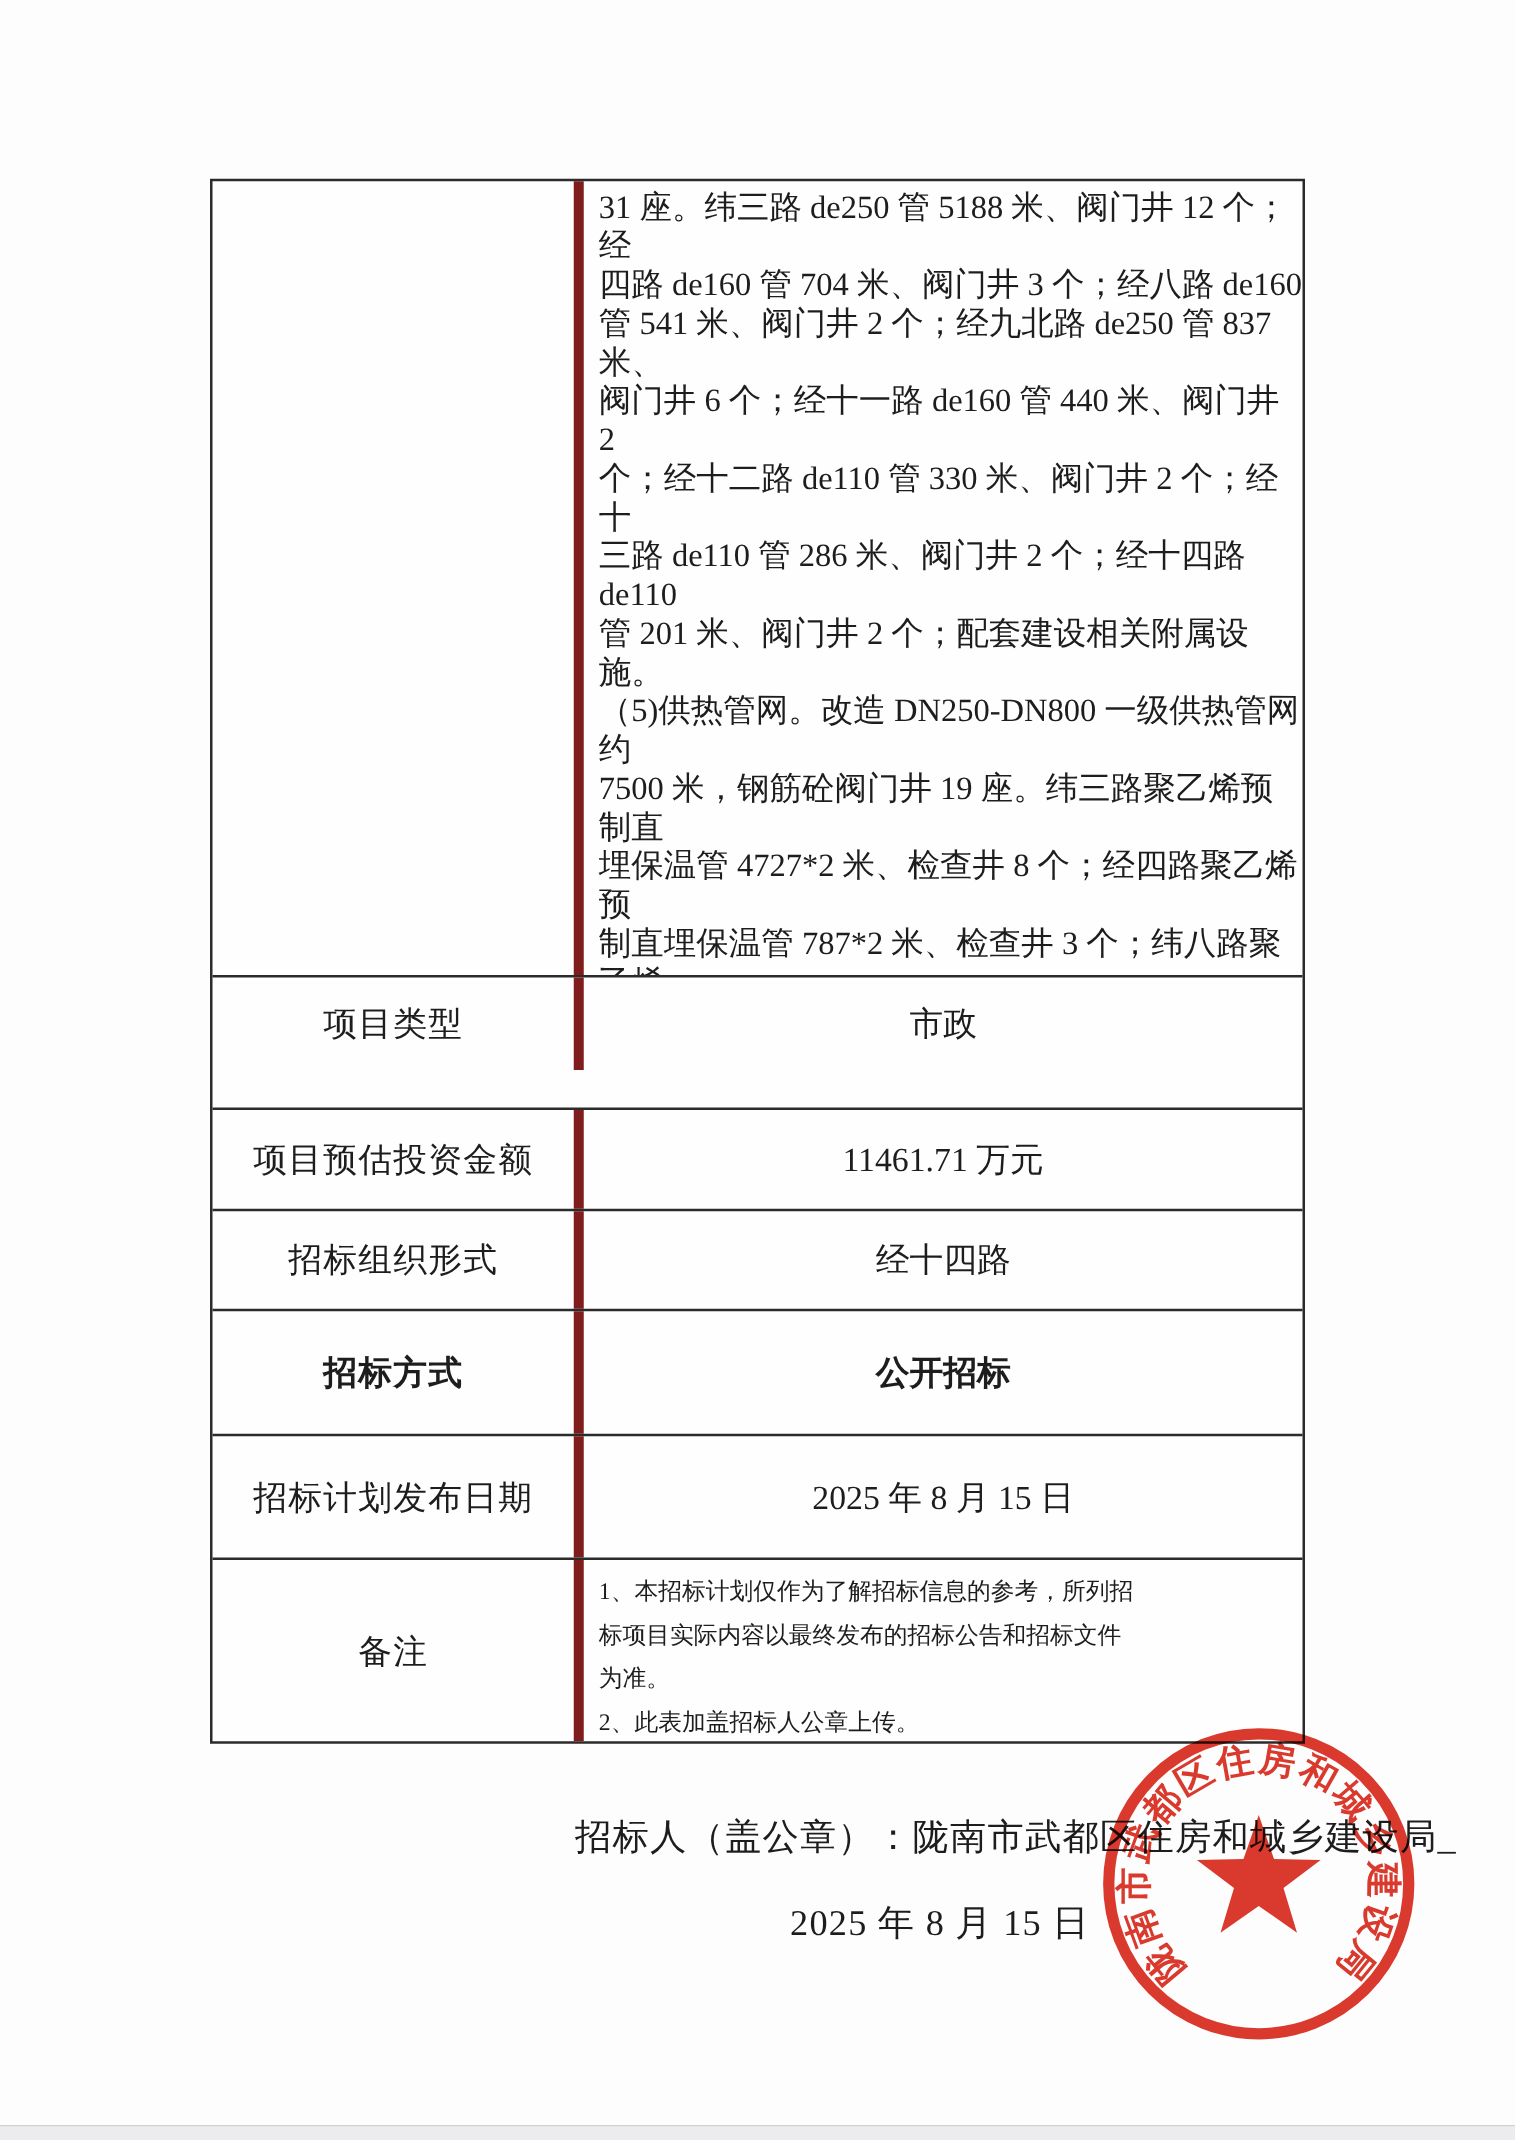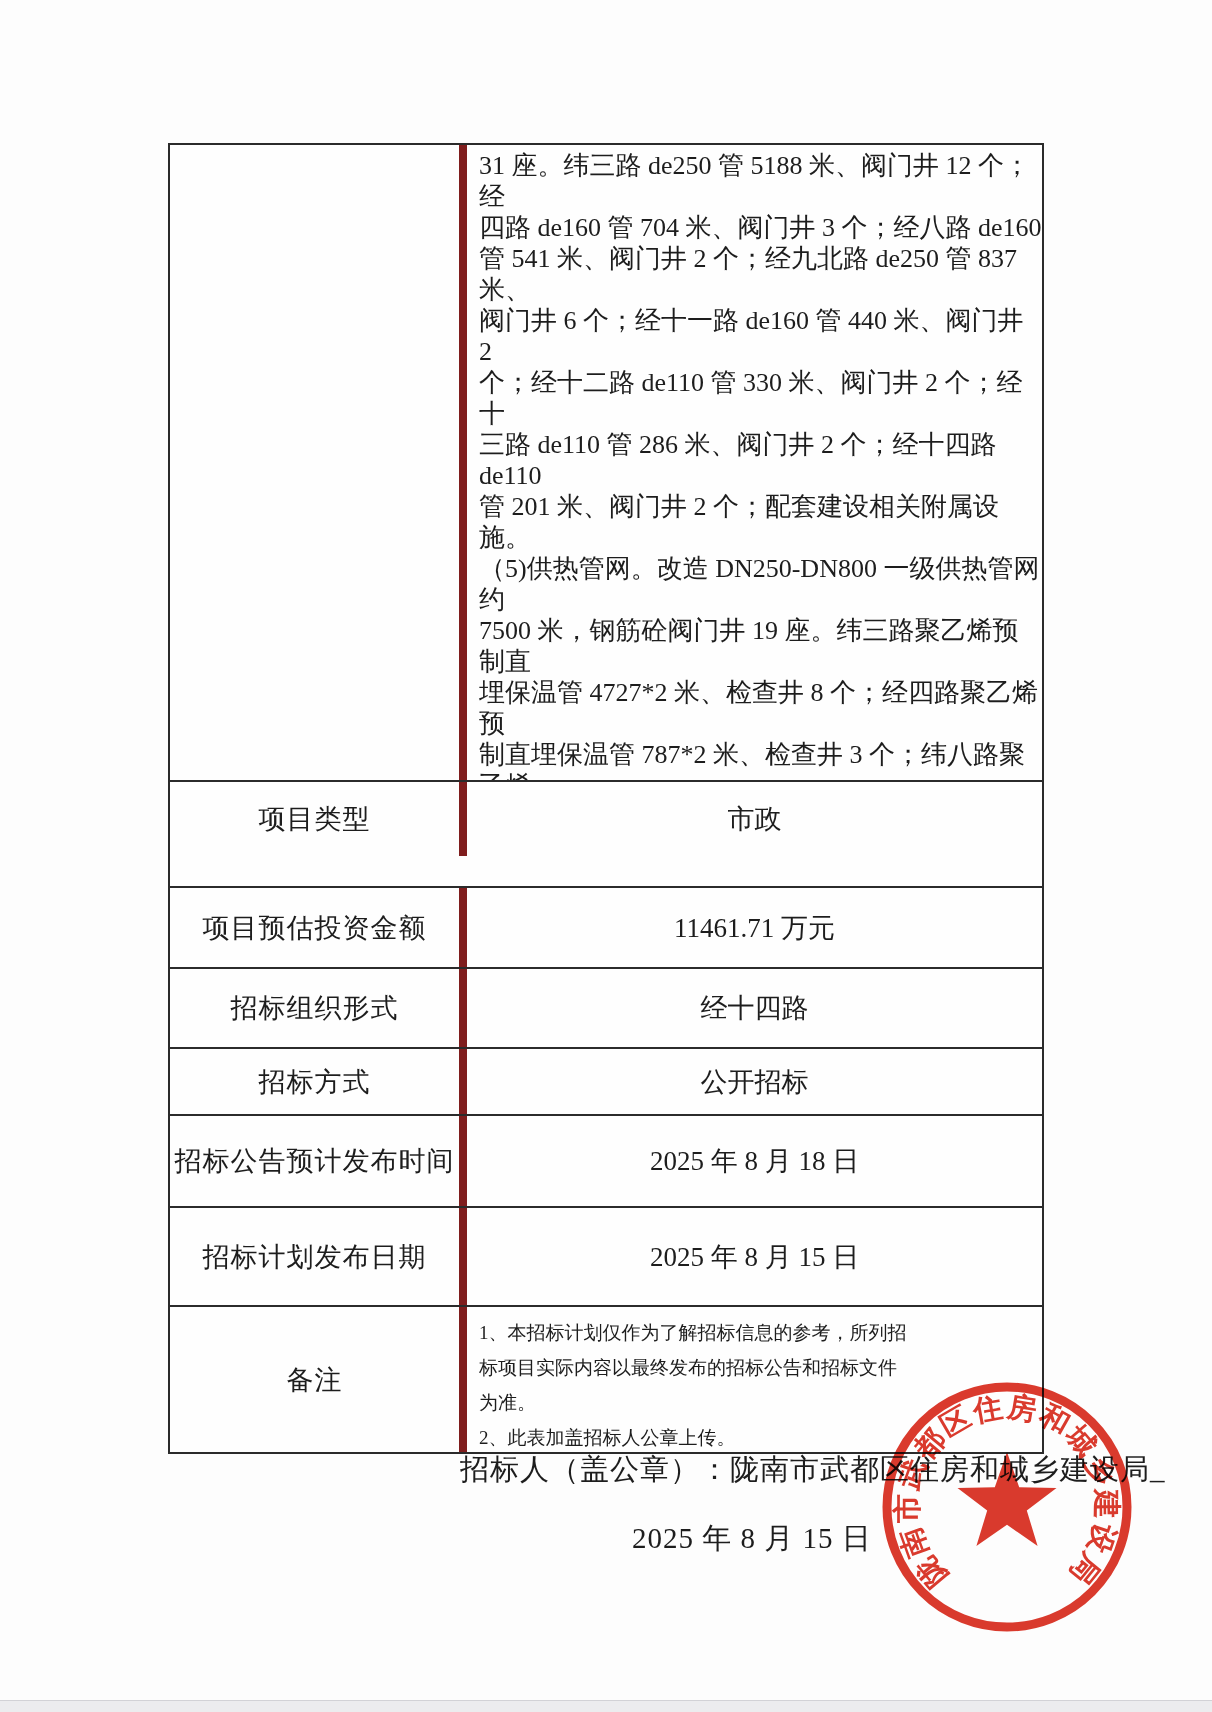--- a/index.html
+++ b/index.html
@@ -33,21 +33,21 @@
   .cell-value.multiline{
     align-items:flex-start;justify-content:flex-start;
     white-space:pre-line;text-align:left;
     padding:5px 0 0 12px;
   }
   .row-desc{height:635px;}
   .row-desc .cell-value{font-size:26px;line-height:31px;}
   .row-type{height:76px;}
   .row-amount{height:81px;margin-top:30px;}
   .row-org{height:80px;}
-  .row-method{height:67px;}
+  .row-method{height:100px;font-weight:bold;}
   .row-notice{height:92px;}
   .row-plandate{height:99px;}
   .row-remarks{height:147px;}
   .row-remarks .cell-value{font-size:19px;line-height:35px;padding-top:8px;}
   .signature{
     position:absolute;left:460px;top:1450px;
     font-size:29px;letter-spacing:1px;white-space:nowrap;
   }
   .sign-date{
     position:absolute;left:632px;top:1519px;
@@ -109,24 +109,20 @@
     <div class="t-row row-org">
       <div class="cell-label">招标组织形式</div>
       <div class="cell-value">经十四路</div>
     </div>
 
     <div class="t-row row-method">
       <div class="cell-label">招标方式</div>
       <div class="cell-value">公开招标</div>
     </div>
 
-    <div class="t-row row-notice">
-      <div class="cell-label">招标公告预计发布时间</div>
-      <div class="cell-value">2025 年 8 月 18 日</div>
-    </div>
 
     <div class="t-row row-plandate">
       <div class="cell-label">招标计划发布日期</div>
       <div class="cell-value">2025 年 8 月 15 日</div>
     </div>
 
     <div class="t-row row-remarks">
       <div class="cell-label">备注</div>
       <div class="cell-value multiline">1、本招标计划仅作为了解招标信息的参考，所列招
 标项目实际内容以最终发布的招标公告和招标文件

